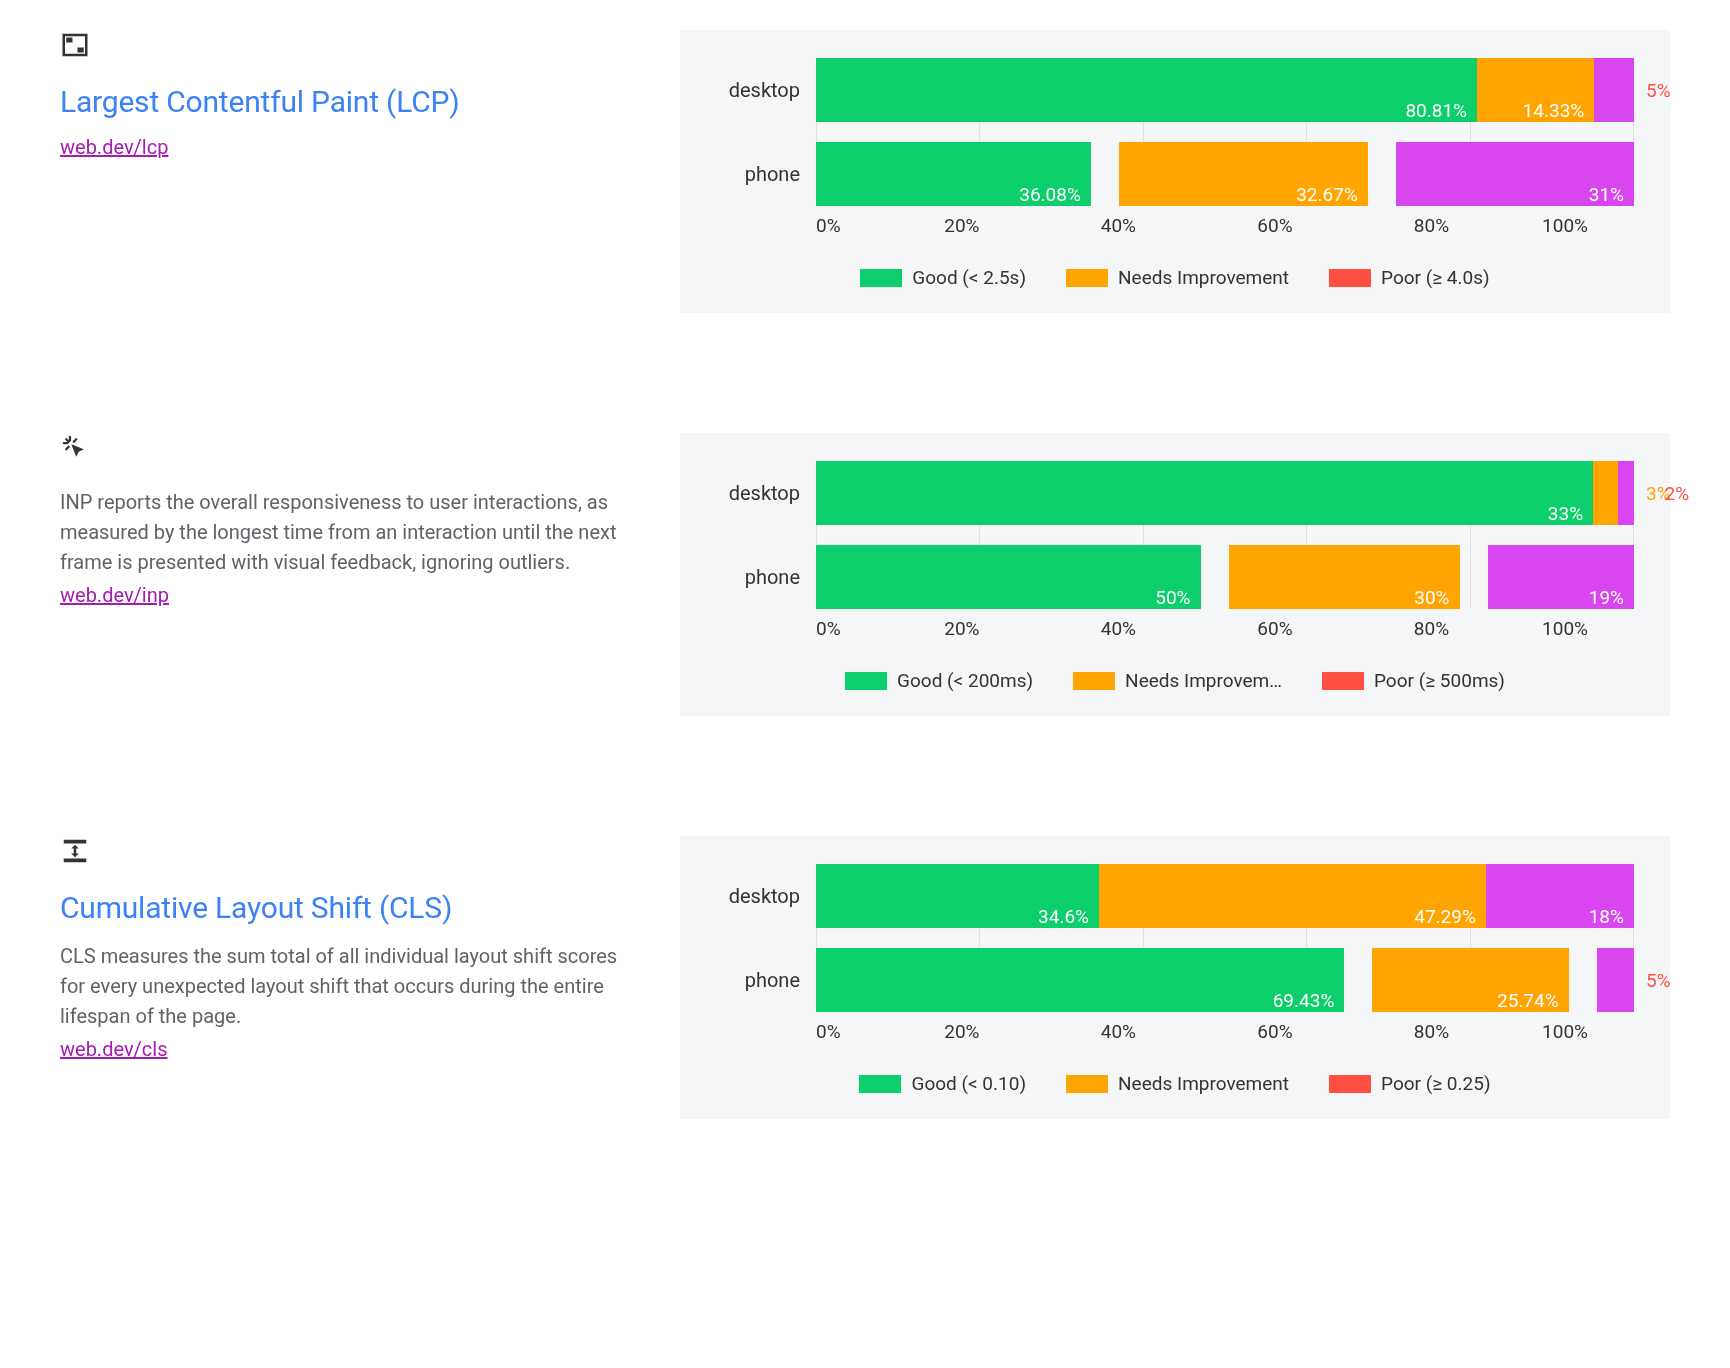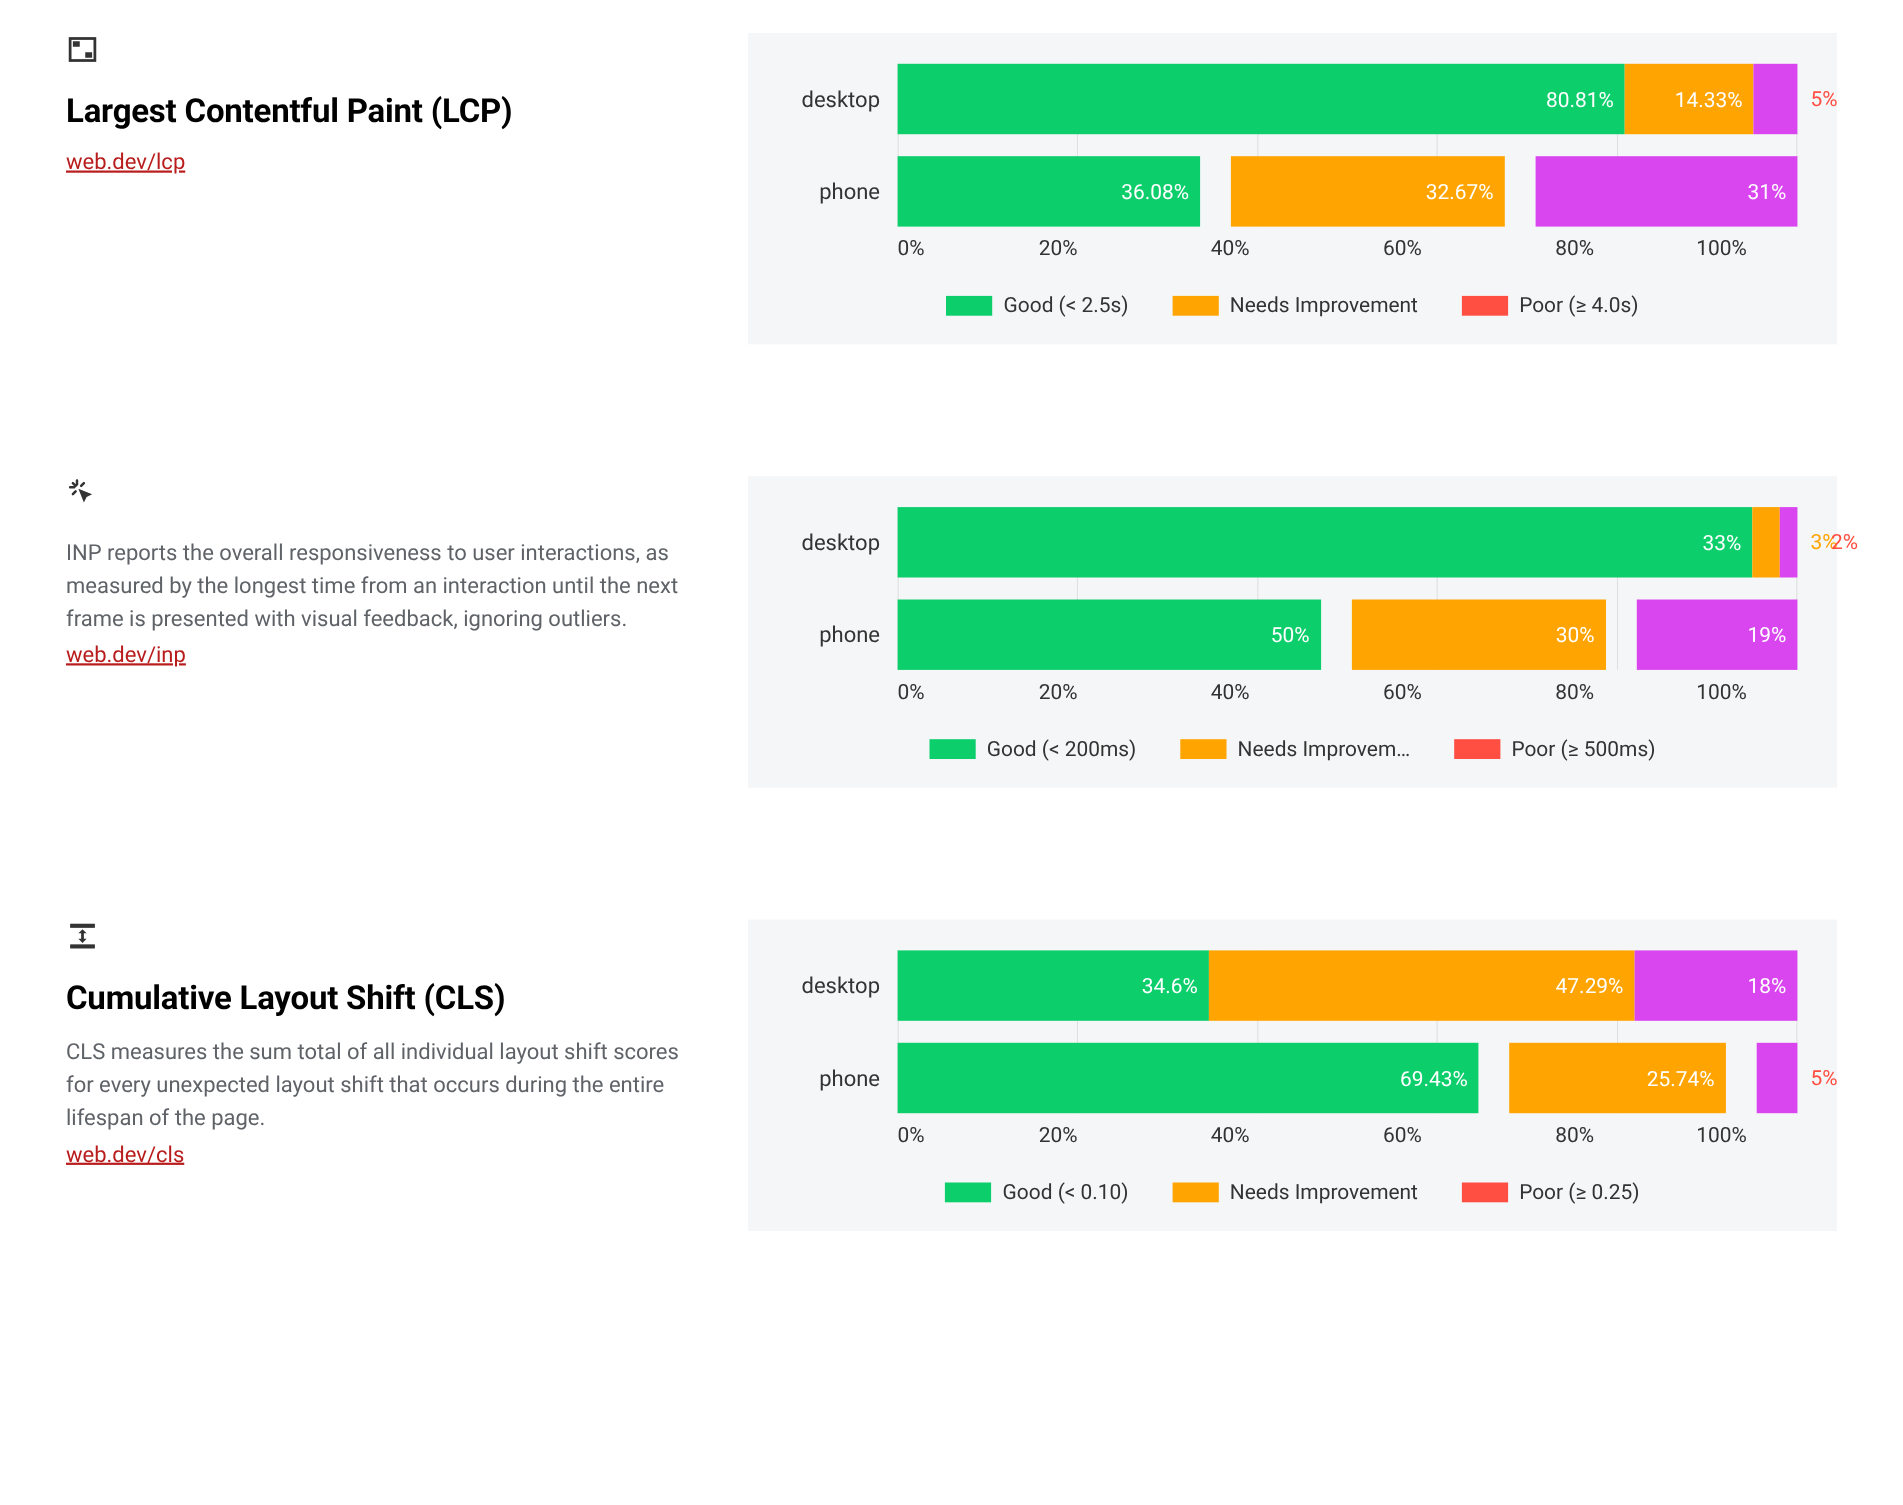--- a/index.html
+++ b/index.html
@@ -23,34 +23,34 @@
     .metric-icon {
       display: inline-flex;
       align-items: center;
       justify-content: center;
       margin-bottom: 24px;
       color: #333;
     }
     .metric-icon svg { display: block; }
     .metric-title {
       font-size: 30px;
-      font-weight: 700;
-      color: #000000;
+      font-weight: 400;
+      color: #3b82f6;
       margin-bottom: 16px;
       letter-spacing: -0.2px;
     }
     .metric-desc {
       font-size: 20px;
       line-height: 1.5;
       color: #5f6368;
       margin-bottom: 6px;
     }
     .metric-link {
       font-size: 20px;
-      color: #b91c1c;
+      color: #a21caf;
     }
     .chart-panel {
       flex: 1;
       background: #f5f6f7;
       padding: 28px 36px 24px 36px;
     }
     .chart-body {
       position: relative;
     }
     .y-labels {
@@ -93,21 +93,21 @@
     .bar-row {
       height: 64px;
       margin-bottom: 20px;
       position: relative;
       display: flex;
       align-items: stretch;
     }
     .bar-row:last-child { margin-bottom: 0; gap: 28px; }
     .seg {
       display: flex;
-      align-items: center;
+      align-items: flex-end;
       justify-content: flex-end;
       padding-right: 10px;
       overflow: hidden;
     }
     .seg-label {
       color: #fff;
       font-size: 19px;
       white-space: nowrap;
     }
     .seg-good { background: #0cce6b; }

